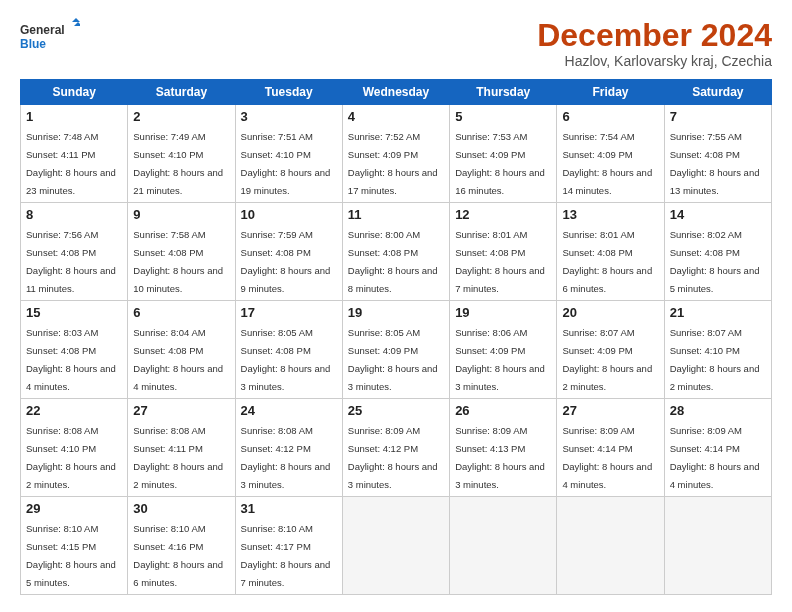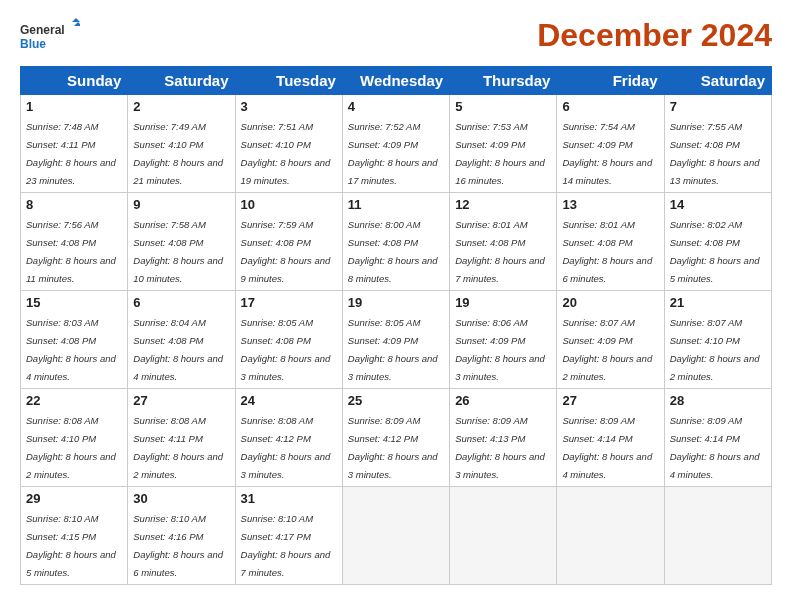--- a/index.html
+++ b/index.html
@@ -40,24 +40,24 @@
       font-size: 14px;
       color: #555;
     }
     .calendar {
       width: 100%;
       border-collapse: collapse;
     }
     .calendar th {
       background: #1565c0;
       color: #fff;
-      font-size: 15px;
+      font-size: 12px;
       font-weight: bold;
       padding: 5px 6px;
-      text-align: right;
+      text-align: center;
       border: 1px solid #1565c0;
     }
     .calendar td {
       border: 1px solid #ccc;
       vertical-align: top;
       padding: 4px 5px;
       width: calc(100% / 7);
       min-height: 72px;
       height: 80px;
       background: #fff;
@@ -69,41 +69,41 @@
       font-size: 13px;
       font-weight: bold;
       color: #222;
       display: block;
       margin-bottom: 2px;
     }
     .day-info {
       font-size: 9.5px;
       color: #333;
       line-height: 1.4;
-      font-style: italic;
     }
     .calendar tbody tr:nth-child(odd) td:not(.empty) {
       background: #fff;
     }
   </style>
 </head>
 <body>
 
 <div class="page">
   <div class="header">
     <div class="logo">
   <svg width="60" height="38" viewBox="0 0 60 38">
     <text x="0" y="16" font-size="12" font-weight="bold" font-family="Arial" fill="#333">General</text>
     <text x="0" y="30" font-size="12" font-weight="bold" font-family="Arial" fill="#1a73c8">Blue</text>
     <polygon points="52,4 60,4 56,0" fill="#1a73c8"></polygon>
     <polygon points="54,8 62,8 58,4" fill="#1a73c8"></polygon>
   </svg>
 </div>
     <div class="title-block">
       <div class="month-title">December 2024</div>
+      <div class="location">Hazlov, Karlovarsky kraj, Czechia</div>
     </div>
   </div>
 
   <table class="calendar">
     <thead>
       <tr id="weekday-header">
           <th>Sunday</th>
           <th>Saturday</th>
           <th>Tuesday</th>
           <th>Wednesday</th>

